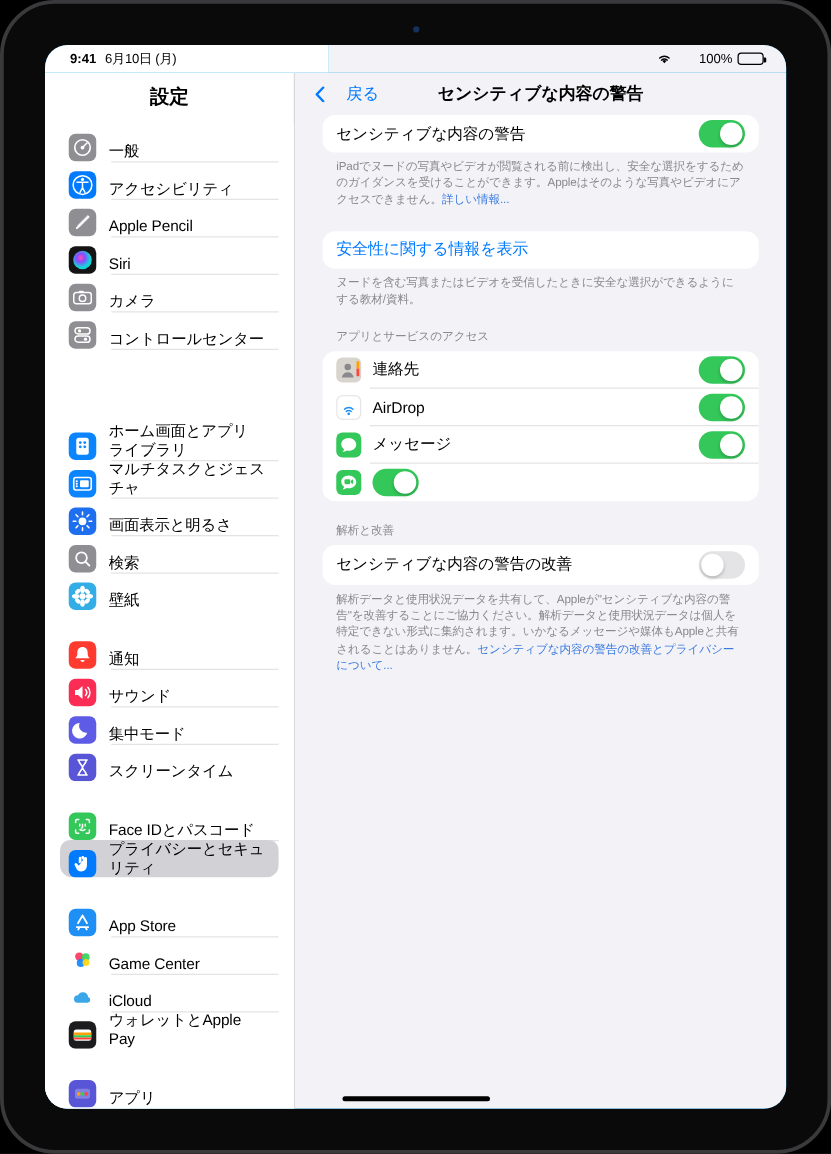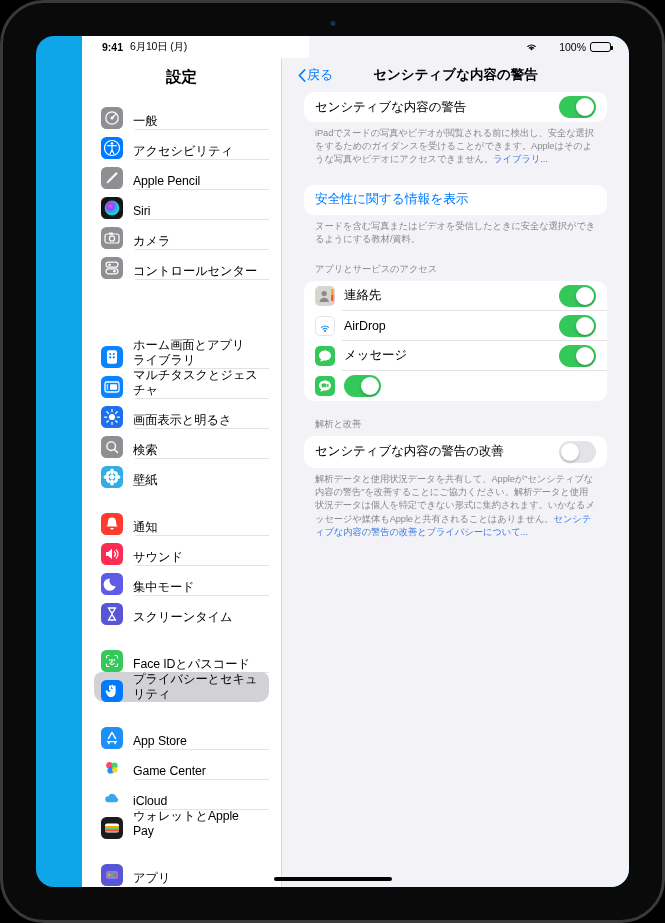--- a/index.html
+++ b/index.html
@@ -23,21 +23,20 @@
     background: #16305c;
   }
   .screen {
     position: absolute;
     left: 33px; top: 33px; right: 33px; bottom: 33px;
     background: #0ea5e9;
     border-radius: 18px;
     overflow: hidden;
     display: flex;
     flex-direction: column;
-    padding-left: 46px;
   }
 
   
   .statusbar {
     height: 22px;
     display: flex; align-items: center;
     font-size: 10.5px; color: #000;
     flex: 0 0 auto;
     position: relative;
   }
@@ -128,21 +127,21 @@
     min-width: 0;
   }
   .navbar {
     height: 34px;
     display: flex; align-items: center;
     padding: 0 16px;
     position: relative;
     flex: 0 0 auto;
   }
   .back-btn {
-    display: flex; align-items: center; gap: 1px;
+    display: flex; align-items: center; gap: 17px;
     color: #007aff; font-size: 13px;
     cursor: pointer;
   }
   .chev {
     width: 8px; height: 13px; display: block;
   }
   .nav-title {
     position: absolute; left: 0; right: 0;
     text-align: center;
     font-size: 13.5px; font-weight: 600; color: #000;
@@ -536,21 +535,21 @@
 
           <div class="card">
             <div class="card-row">
               <span class="row-label">センシティブな内容の警告</span>
               <span class="toggle">
                   <span class="knob"></span>
                 </span>
             </div>
           </div>
           <div class="footer">
-            <span>iPadでヌードの写真やビデオが閲覧される前に検出し、安全な選択をするためのガイダンスを受けることができます。Appleはそのような写真やビデオにアクセスできません。</span><a href="#">ライブラリ...</a>
+            <span>iPadでヌードの写真やビデオが閲覧される前に検出し、安全な選択をするためのガイダンスを受けることができます。Appleはそのような写真やビデオにアクセスできません。</span><a href="#">詳しい情報...</a>
           </div>
 
           <div class="spacer-lg"></div>
 
           <div class="card">
             <div class="card-row">
               <span class="row-label link">安全性に関する情報を表示</span>
             </div>
           </div>
           <div class="footer">

